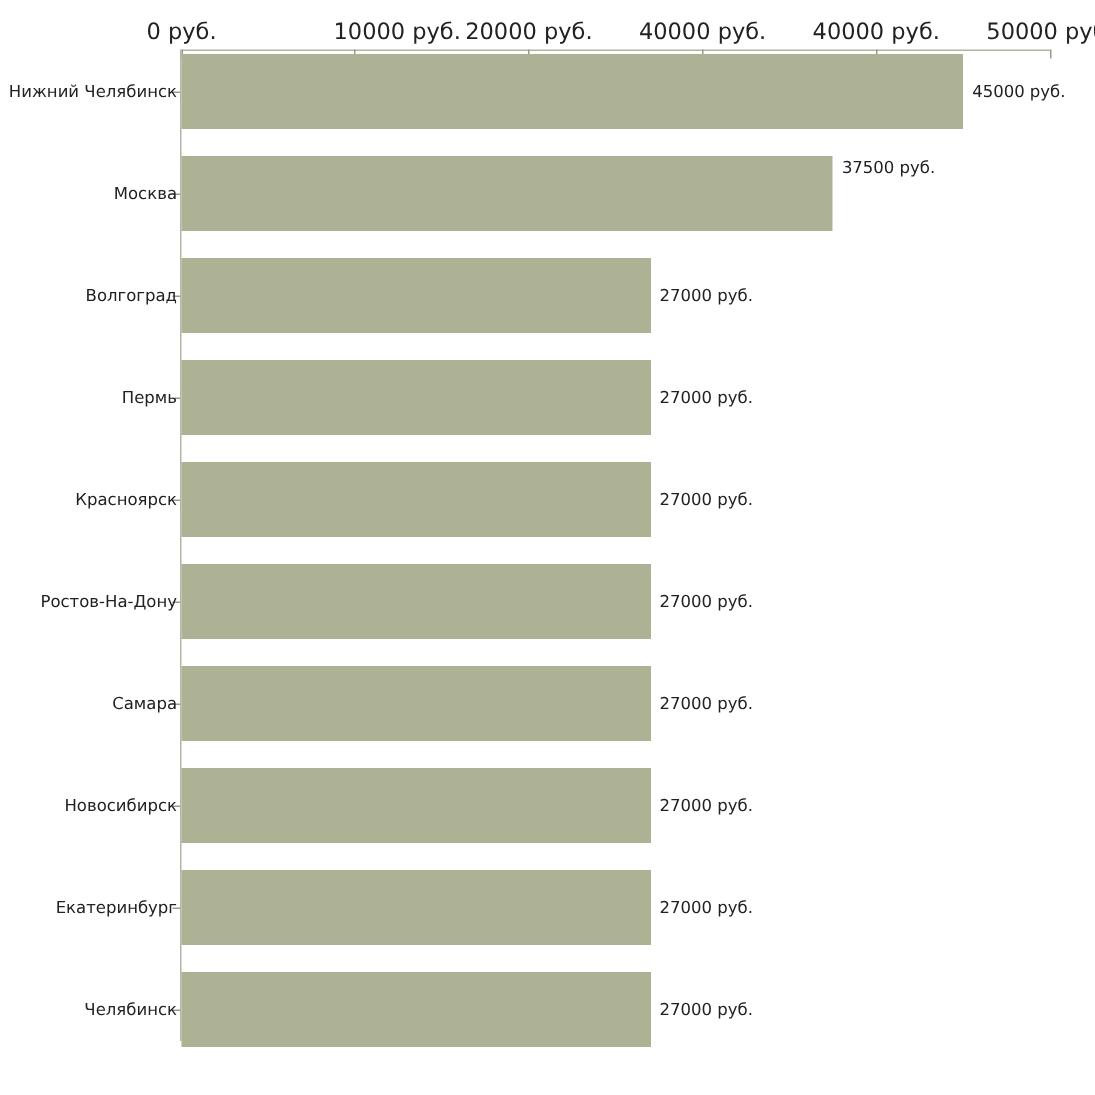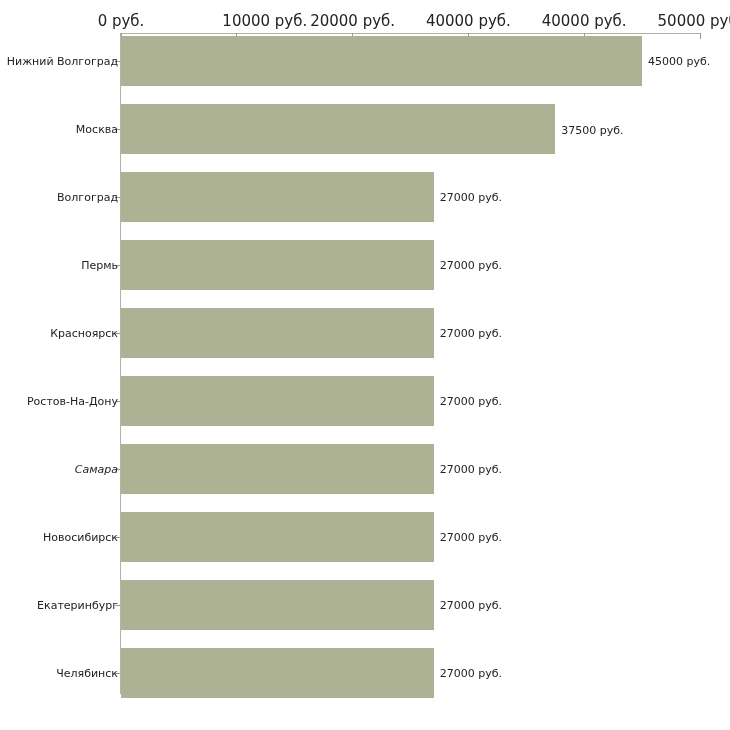--- a/index.html
+++ b/index.html
@@ -122,47 +122,47 @@
       <div class="y-tick" style="top: 197px;"></div>
       <div class="y-tick" style="top: 265px;"></div>
       <div class="y-tick" style="top: 333px;"></div>
       <div class="y-tick" style="top: 401px;"></div>
       <div class="y-tick" style="top: 469px;"></div>
       <div class="y-tick" style="top: 537px;"></div>
       <div class="y-tick" style="top: 605px;"></div>
       <div class="y-tick" style="top: 673px;"></div>
     </div>
   <div id="cat-labels">
-      <div class="cat-label" style="top: 61px;">Нижний Волгоград</div>
+      <div class="cat-label" style="top: 61px;">Нижний Челябинск</div>
       <div class="cat-label" style="top: 129px; margin-left: 48px;">Москва</div>
       <div class="cat-label" style="top: 197px;">Волгоград</div>
       <div class="cat-label" style="top: 265px;">Пермь</div>
       <div class="cat-label" style="top: 333px;">Красноярск</div>
       <div class="cat-label" style="top: 401px; margin-left: 40px;">Ростов-На-Дону</div>
-      <div class="cat-label" style="top: 469px; font-style: italic;">Самара</div>
+      <div class="cat-label" style="top: 469px;">Самара</div>
       <div class="cat-label" style="top: 537px;">Новосибирск</div>
       <div class="cat-label" style="top: 605px;">Екатеринбург</div>
       <div class="cat-label" style="top: 673px;">Челябинск</div>
     </div>
 
   <div id="bars">
       <div class="bar" title="Нижний Новгород — 45000 руб." style="top: 36px; height: 50px; width: 521.1px; background: rgb(174, 178, 149);"></div>
       <div class="bar" title="Москва — 37500 руб." style="top: 104px; height: 50px; width: 434.25px; background: rgb(174, 178, 149);"></div>
       <div class="bar" title="Волгоград — 27000 руб." style="top: 172px; height: 50px; width: 312.66px; background: rgb(174, 178, 149);"></div>
       <div class="bar" title="Пермь — 27000 руб." style="top: 240px; height: 50px; width: 312.66px; background: rgb(174, 178, 149);"></div>
       <div class="bar" title="Красноярск — 27000 руб." style="top: 308px; height: 50px; width: 312.66px; background: rgb(174, 178, 149);"></div>
       <div class="bar" title="Ростов-На-Дону — 27000 руб." style="top: 376px; height: 50px; width: 312.66px; background: rgb(174, 178, 149);"></div>
       <div class="bar" title="Самара — 27000 руб." style="top: 444px; height: 50px; width: 312.66px; background: rgb(174, 178, 149);"></div>
       <div class="bar" title="Новосибирск — 27000 руб." style="top: 512px; height: 50px; width: 312.66px; background: rgb(174, 178, 149);"></div>
       <div class="bar" title="Екатеринбург — 27000 руб." style="top: 580px; height: 50px; width: 312.66px; background: rgb(174, 178, 149);"></div>
       <div class="bar" title="Челябинск — 27000 руб." style="top: 648px; height: 50px; width: 312.66px; background: rgb(174, 178, 149);"></div>
     </div>
   <div id="bar-values">
       <div class="bar-value" style="top: 61px; left: 648.1px;">45000 руб.</div>
-      <div class="bar-value" style="top: 130px; left: 561.25px;">37500 руб.</div>
+      <div class="bar-value" style="top: 112px; left: 561.25px;">37500 руб.</div>
       <div class="bar-value" style="top: 197px; left: 439.66px;">27000 руб.</div>
       <div class="bar-value" style="top: 265px; left: 439.66px;">27000 руб.</div>
       <div class="bar-value" style="top: 333px; left: 439.66px;">27000 руб.</div>
       <div class="bar-value" style="top: 401px; left: 439.66px;">27000 руб.</div>
       <div class="bar-value" style="top: 469px; left: 439.66px;">27000 руб.</div>
       <div class="bar-value" style="top: 537px; left: 439.66px;">27000 руб.</div>
       <div class="bar-value" style="top: 605px; left: 439.66px;">27000 руб.</div>
       <div class="bar-value" style="top: 673px; left: 439.66px;">27000 руб.</div>
     </div>
 

